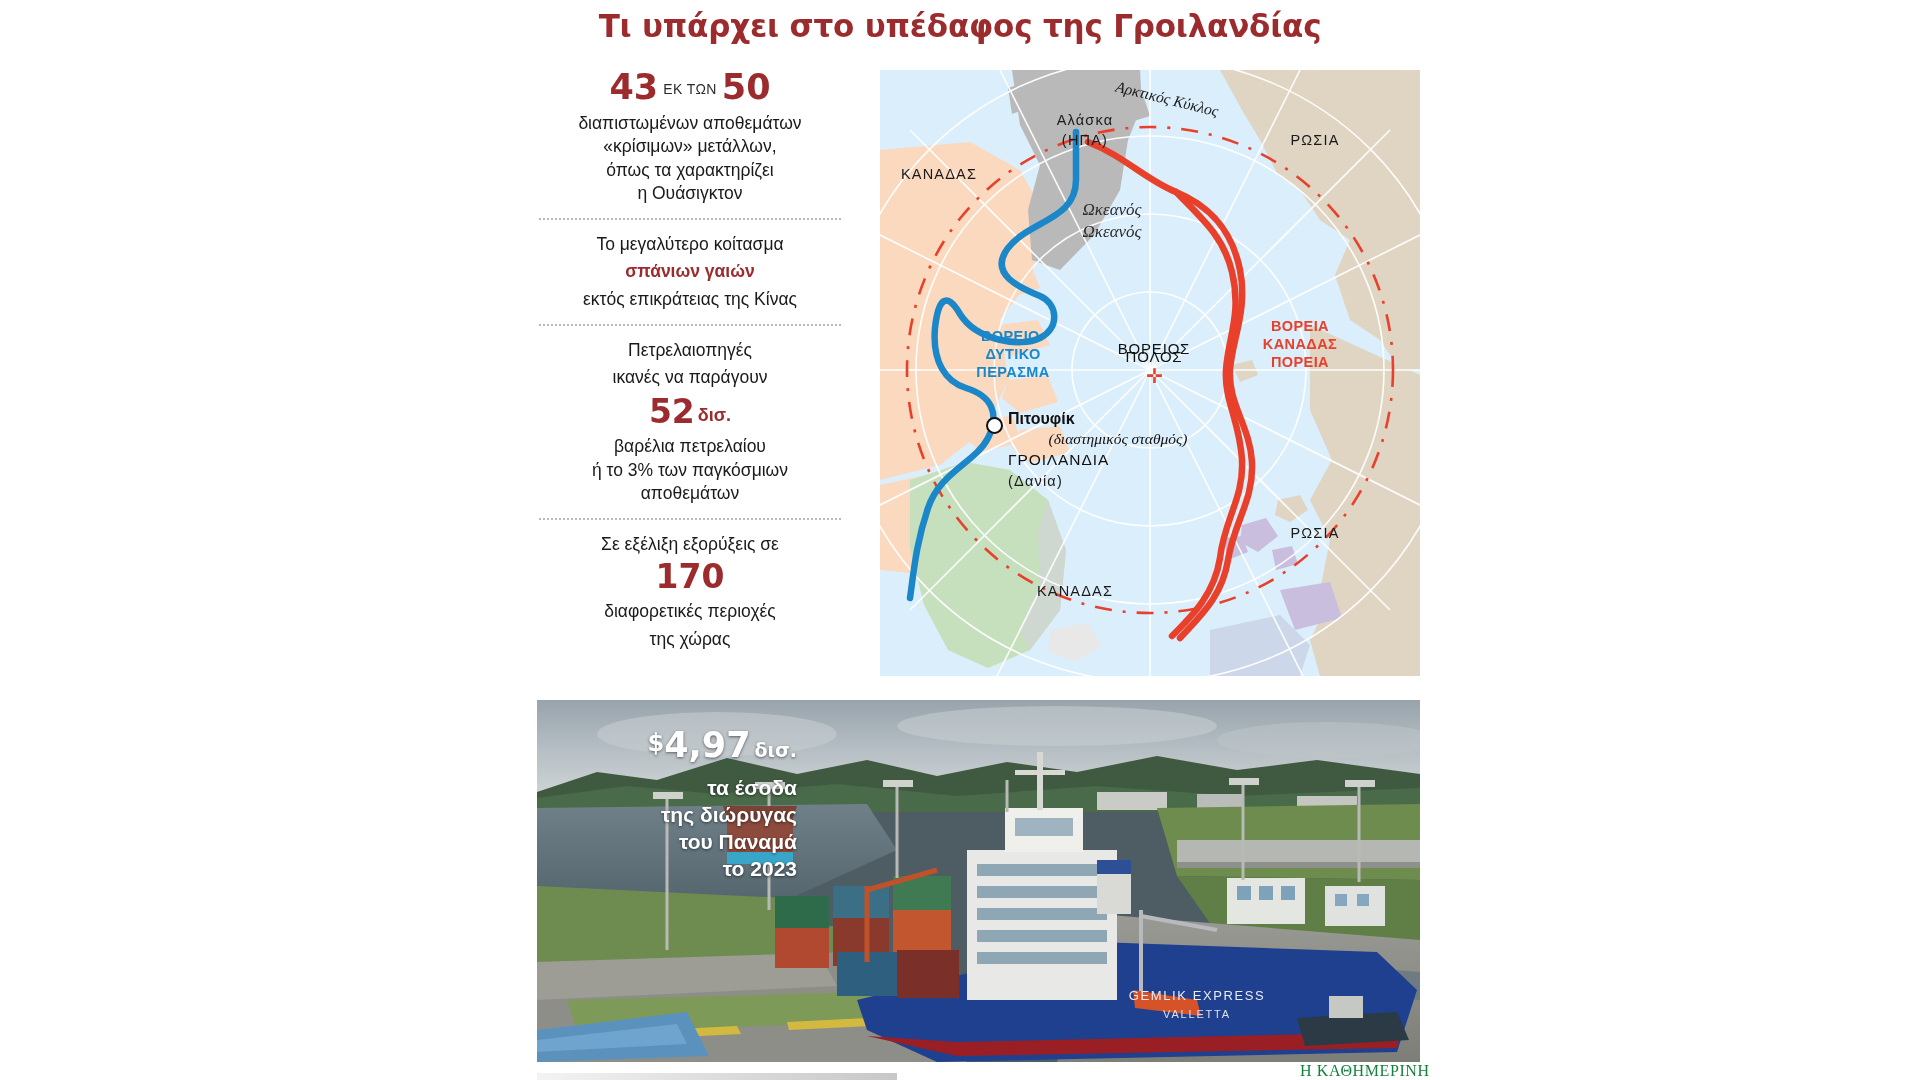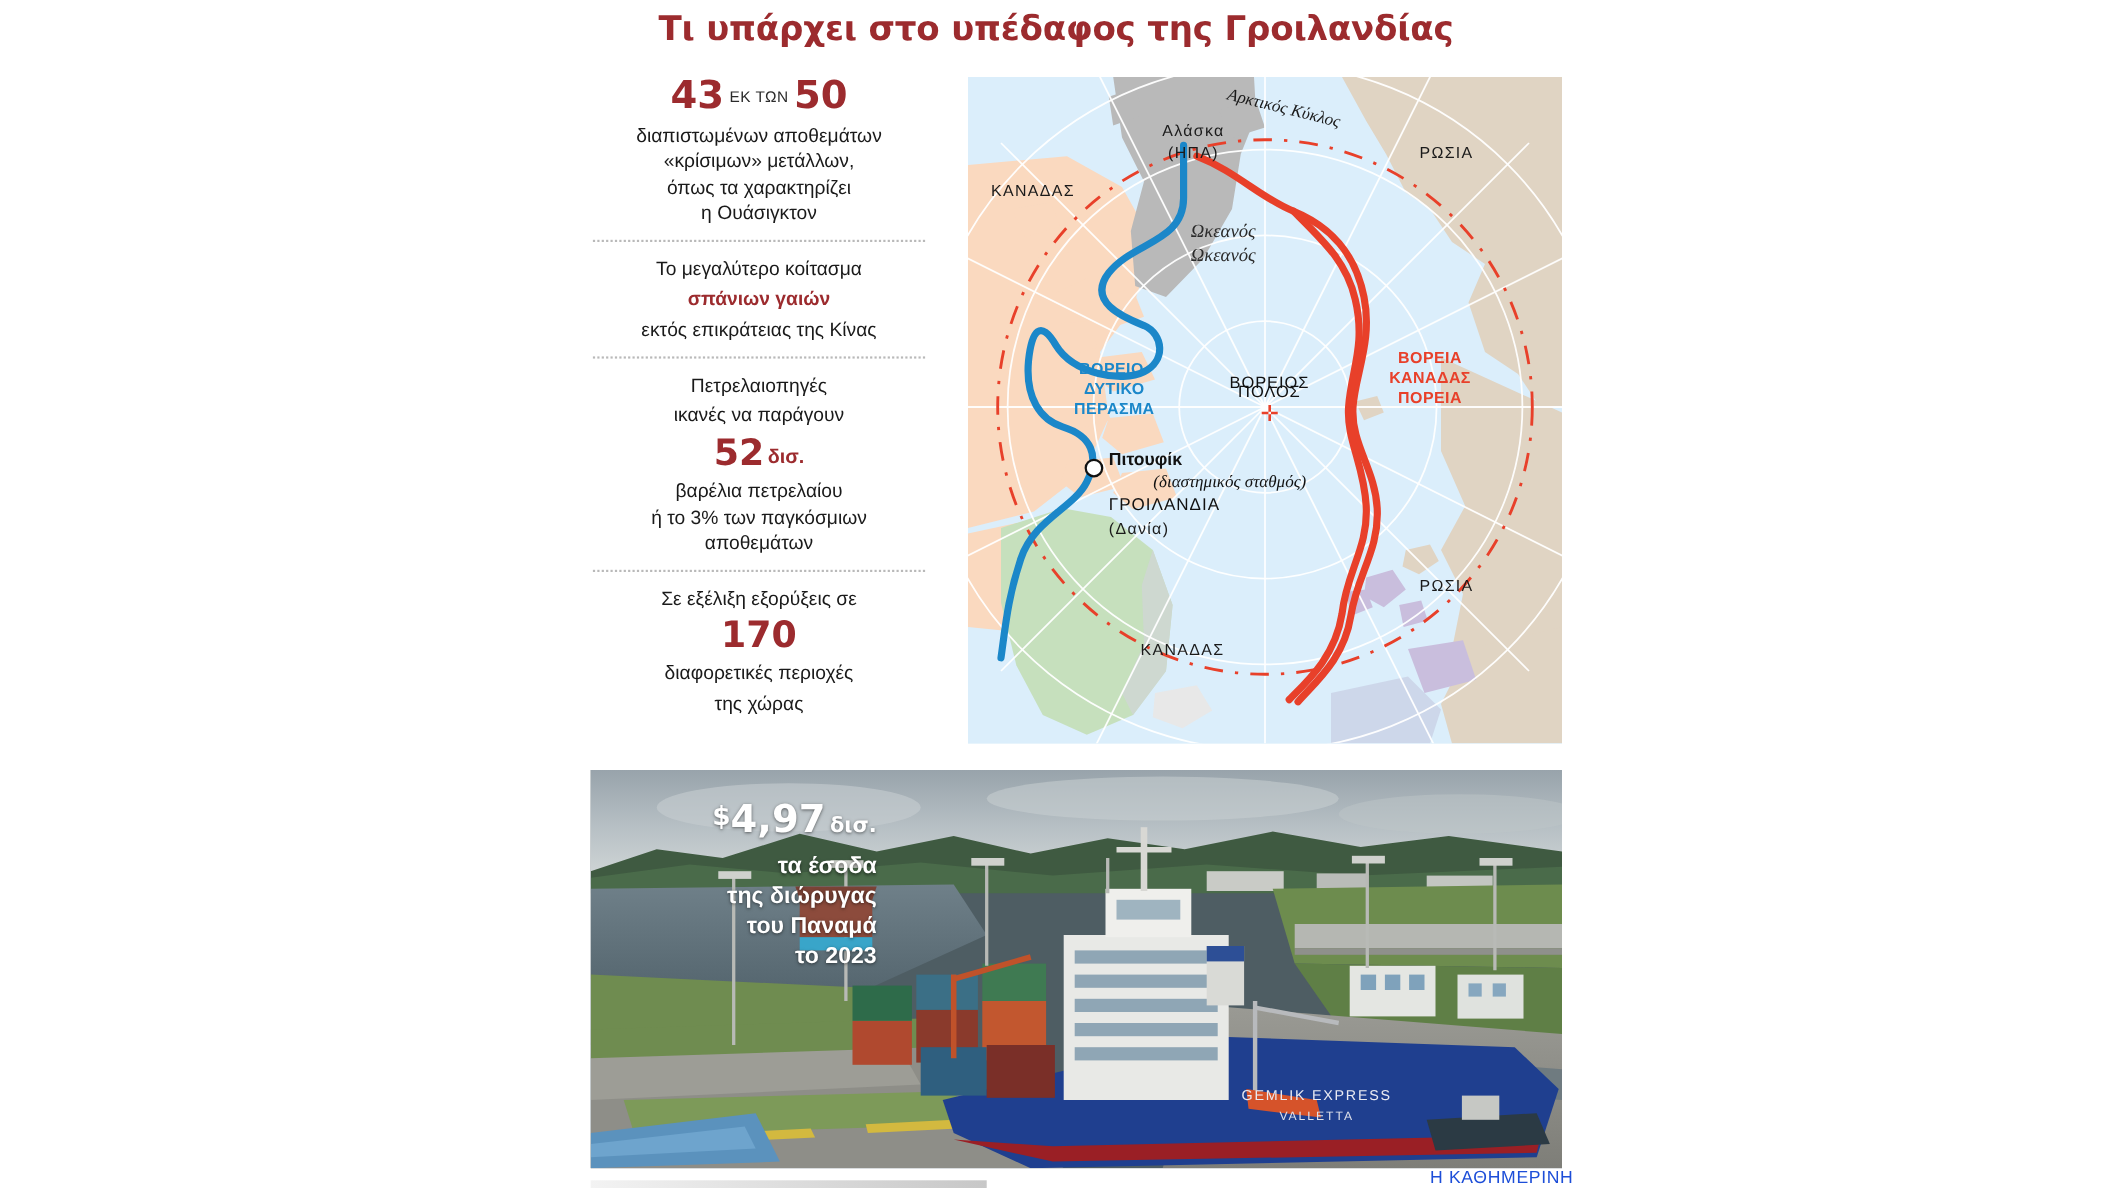--- a/index.html
+++ b/index.html
@@ -222,24 +222,24 @@
     left: 537px;
     top: 1073px;
     width: 360px;
     height: 7px;
     background: linear-gradient(to right, #f3f3f3, #c7c7c7);
   }
   .footer-logo {
     position: absolute;
     left: 1300px;
     top: 1062px;
-    font-family: Liberation Sans, sans-serif;
+    font-family: Liberation Serif, serif;
     font-size: 16px;
     letter-spacing: 0.6px;
-    color: #1d4ed8;
+    color: #15803d;
   }
 </style>
 </head>
 <body>
 
 <div class="page">
 
   <div class="title">Τι υπάρχει στο υπέδαφος της Γροιλανδίας</div>
 
   <div class="stats">

